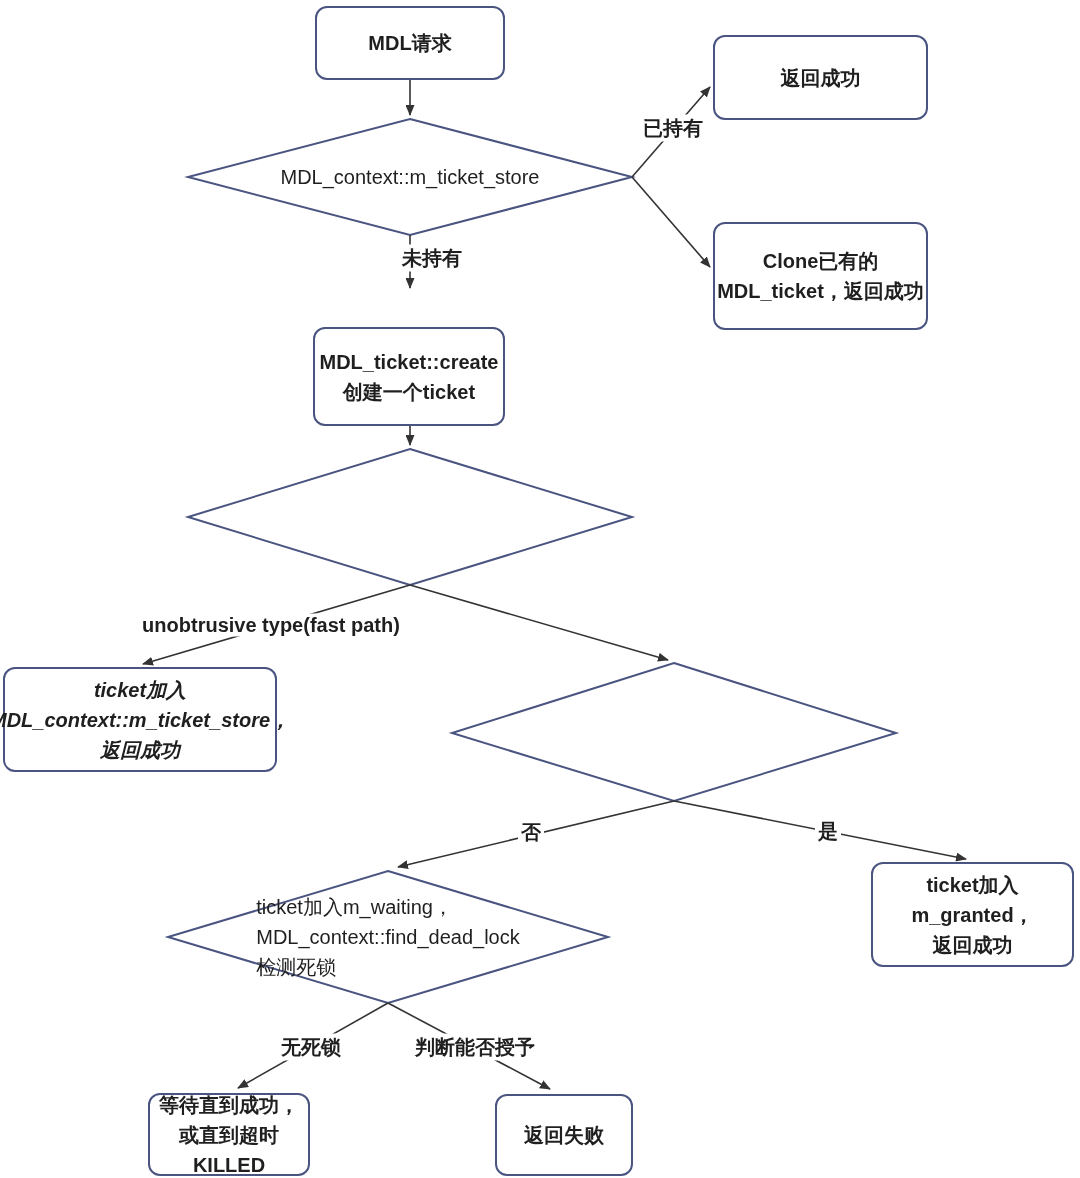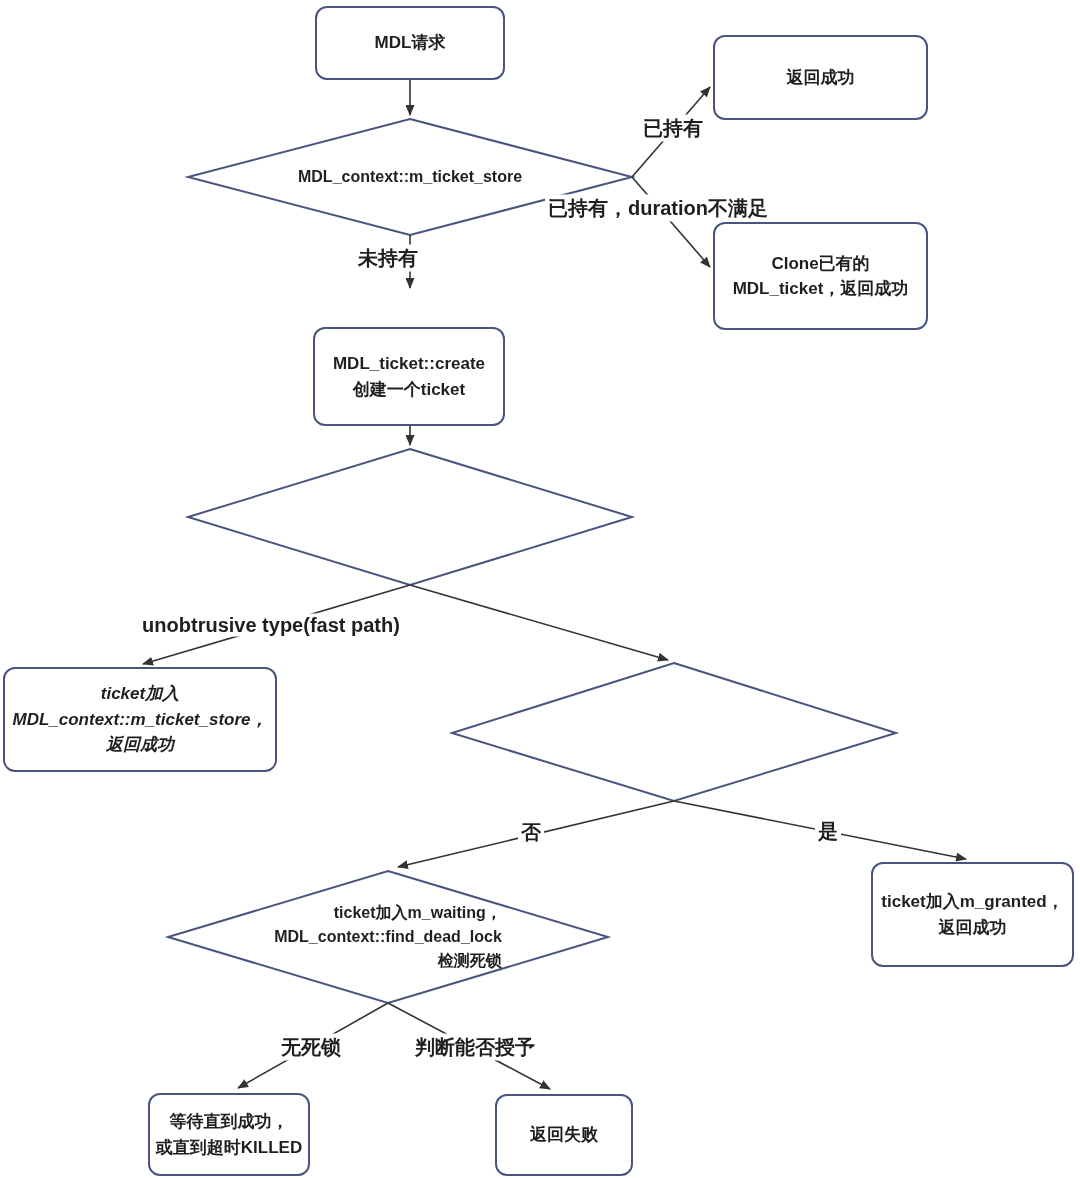--- a/index.html
+++ b/index.html
@@ -23,31 +23,31 @@
   .node {
     position: absolute;
     display: flex;
     align-items: center;
     justify-content: center;
     text-align: center;
     border: 2px solid var(--shape-border);
     border-radius: 12px;
     background: #fff;
     font-weight: bold;
-    font-size: 17px;
+    font-size: 20px;
     line-height: 1.5;
     white-space: pre-line;
     color: var(--text);
   }
   .dtext {
     position: absolute;
     transform: translate(-50%, -50%);
-    text-align: right;
-    font-weight: bold;
-    font-size: 16px;
+    text-align: left;
+    font-weight: normal;
+    font-size: 20px;
     line-height: 1.5;
     white-space: pre-line;
     color: var(--text);
   }
   .elabel {
     position: absolute;
     transform: translate(-50%, -50%);
     background: #fff;
     padding: 0 3px;
     font-weight: bold;
@@ -113,23 +113,22 @@
   <div class="dtext" style="left:410px; top:177px;">MDL_context::m_ticket_store</div>
 
 
 
   <div class="dtext" style="left:388px; top:937px;">ticket加入m_waiting，
 MDL_context::find_dead_lock
 检测死锁</div>
 
   <span class="elabel" style="left:673px; top:128px;">已持有</span>
 
-  <span class="elabel" style="left:658px; top:208px;">已持有，duration不满足</span>
 
-  <span class="elabel" style="left:388px; top:258px;text-align:right;">未持有</span>
+  <span class="elabel" style="left:432px; top:258px;text-align:right;">未持有</span>
 
   <span class="elabel" style="left:271px; top:625px;">unobtrusive type(fast path)</span>
 
 
   <span class="elabel" style="left:531px; top:832px;">否</span>
 
   <span class="elabel" style="left:828px; top:831px;">是</span>
 
   <span class="elabel" style="left:311px; top:1047px;">无死锁</span>
 

